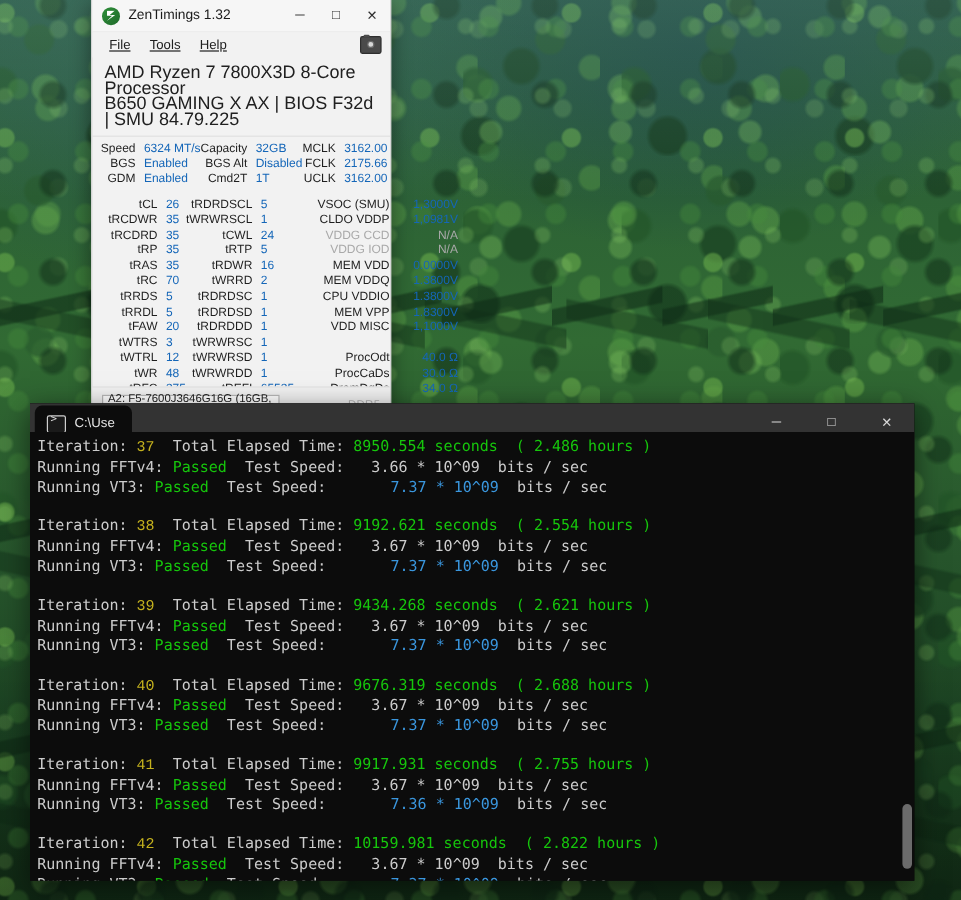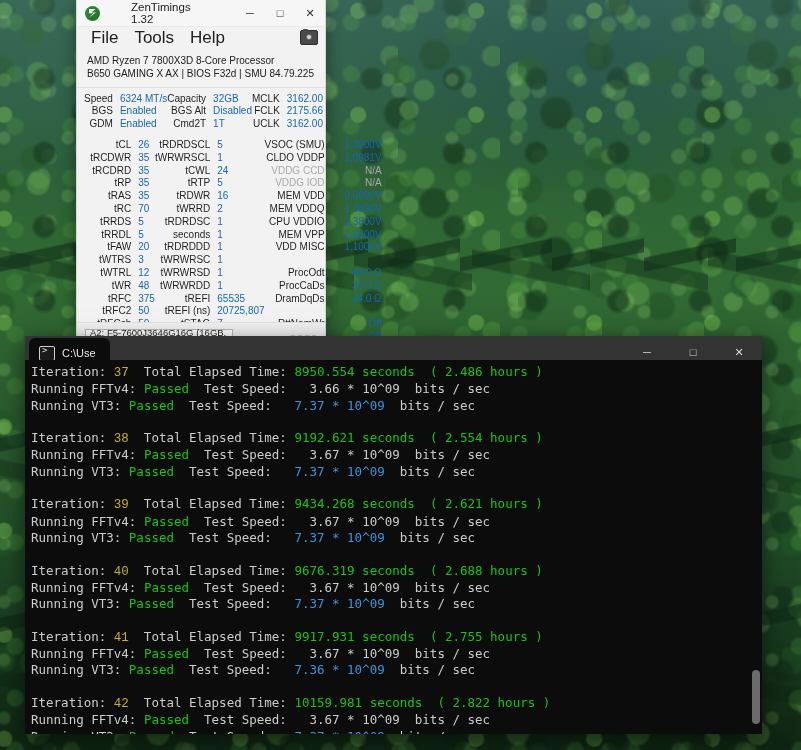--- a/index.html
+++ b/index.html
@@ -62,52 +62,51 @@
   #zen{
     position:absolute;left:76px;top:0;width:248px;height:352px;
     background:#f2f2f2;color:#202020;
     box-shadow:0 4px 16px rgba(0,0,0,.45);
     border:1px solid #d6d6d6;border-top:none;
     font-size:11px;
   }
   #zen .titlebar{
     height:26px;display:flex;align-items:center;background:#f6f6f6;
     border-bottom:1px solid #eaeaea;
-    gap:24px;
   }
   #zen .app-icon{
     width:15px;height:15px;margin-left:8px;margin-right:7px;border-radius:50%;
     background:linear-gradient(135deg,#2f8f3a,#1f6b2a);position:relative;flex:0 0 auto;
   }
   #zen .app-icon:after{
     content:"";position:absolute;left:4px;top:3px;width:7px;height:9px;
     background:#fff;clip-path:polygon(0 0,100% 0,35% 45%,100% 45%,0 100%,62% 52%,0 52%);
   }
   #zen .title-text{font-size:11.5px;color:#1b1b1b;flex:1 1 auto;}
   #zen .wctrls{display:flex;height:26px;}
   #zen .wbtn{
     width:30px;height:26px;display:flex;align-items:center;justify-content:center;
     font-size:11px;color:#303030;
   }
 
   #zen .menubar{height:21px;display:flex;align-items:center;padding:0 6px;background:#f2f2f2;position:relative;}
-  #zen .menuitem{font-size:17px;padding:2px 8px;color:#202020;}
+  #zen .menuitem{font-size:11px;padding:2px 8px;color:#202020;text-decoration:underline;}
   #zen .cam-icon{
     position:absolute;right:7px;top:3px;width:16px;height:13px;border-radius:2px;
     background:#4a4a4a;border:1px solid #2e2e2e;
   }
   #zen .cam-icon:after{
     content:"";position:absolute;left:5px;top:3px;width:6px;height:6px;border-radius:50%;
     background:#d8d8d8;border:1px solid #6a6a6a;box-sizing:border-box;
   }
   #zen .cam-icon:before{
     content:"";position:absolute;left:2px;top:-2px;width:5px;height:2px;background:#4a4a4a;border-radius:1px;
   }
 
-  #zen .cpuinfo{padding:6px 10px 4px 10px;line-height:13px;font-size:10px;color:#202020;}
+  #zen .cpuinfo{padding:6px 10px 4px 10px;line-height:13px;font-size:15px;color:#202020;}
   #zen hr.sep{border:none;border-top:1px solid #e0e0e0;margin:3px 0 0 0;}
 
   #zen .grid{padding:4px 7px 0 7px;}
   #zen table{width:100%;border-collapse:collapse;font-size:10px;}
   #zen td{padding:0.6px 0;line-height:11.6px;white-space:nowrap;}
   #zen td.lbl{text-align:right;color:#1f1f1f;width:26%;padding-right:4px;}
   #zen td.val{text-align:left;color:#1466b8;width:7.3%;padding-left:3px;}
   #zen td.lbl2{text-align:right;color:#1f1f1f;width:27%;padding-right:4px;}
   #zen td.val2{text-align:left;color:#1466b8;width:6%;padding-left:3px;}
   #zen td.lbl3{text-align:right;color:#1f1f1f;width:22%;padding-right:4px;}
@@ -159,21 +158,21 @@
   #term .screen{
     position:absolute;left:0;right:0;top:32px;bottom:0;
     background:#0c0c0c;padding:4px 0 0 6px;box-sizing:border-box;
     font-family:"DejaVu Sans Mono","Liberation Mono",monospace;
     font-size:12.5px;line-height:16.3px;white-space:pre;overflow:hidden;
   }
   #term .screen .blank{height:16.3px;}
   .c-white{color:#cccccc;}
   .c-yellow{color:#c5b21e;font-family:Liberation Mono, monospace;}
   .c-green{color:#16c60c;}
-  .c-cyan{color:#3a96dd;}
+  .c-cyan{color:#3a96dd;margin-left:31px;}
   .c-grey{color:#cccccc;}
   #term .scrollbar{
     position:absolute;right:2px;top:36px;width:8px;bottom:4px;
   }
   #term .scrollbar .thumb{
     position:absolute;right:0;bottom:6px;width:8px;height:54px;border-radius:4px;background:#6b6b6b;
   }
 </style>
 </head>
 <body>
@@ -297,21 +296,21 @@
             <td class="lbl">tRRDS</td>
             <td class="val">5</td>
             <td class="lbl2">tRDRDSC</td>
             <td class="val2">1</td>
             <td class="lbl3">CPU VDDIO</td>
             <td class="val3">1.3800V</td>
           </tr>
           <tr>
             <td class="lbl">tRRDL</td>
             <td class="val">5</td>
-            <td class="lbl2">seconds</td>
+            <td class="lbl2">tRDRDSD</td>
             <td class="val2">1</td>
             <td class="lbl3">MEM VPP</td>
             <td class="val3">1.8300V</td>
           </tr>
           <tr>
             <td class="lbl">tFAW</td>
             <td class="val">20</td>
             <td class="lbl2">tRDRDDD</td>
             <td class="val2">1</td>
             <td class="lbl3">VDD MISC</td>

